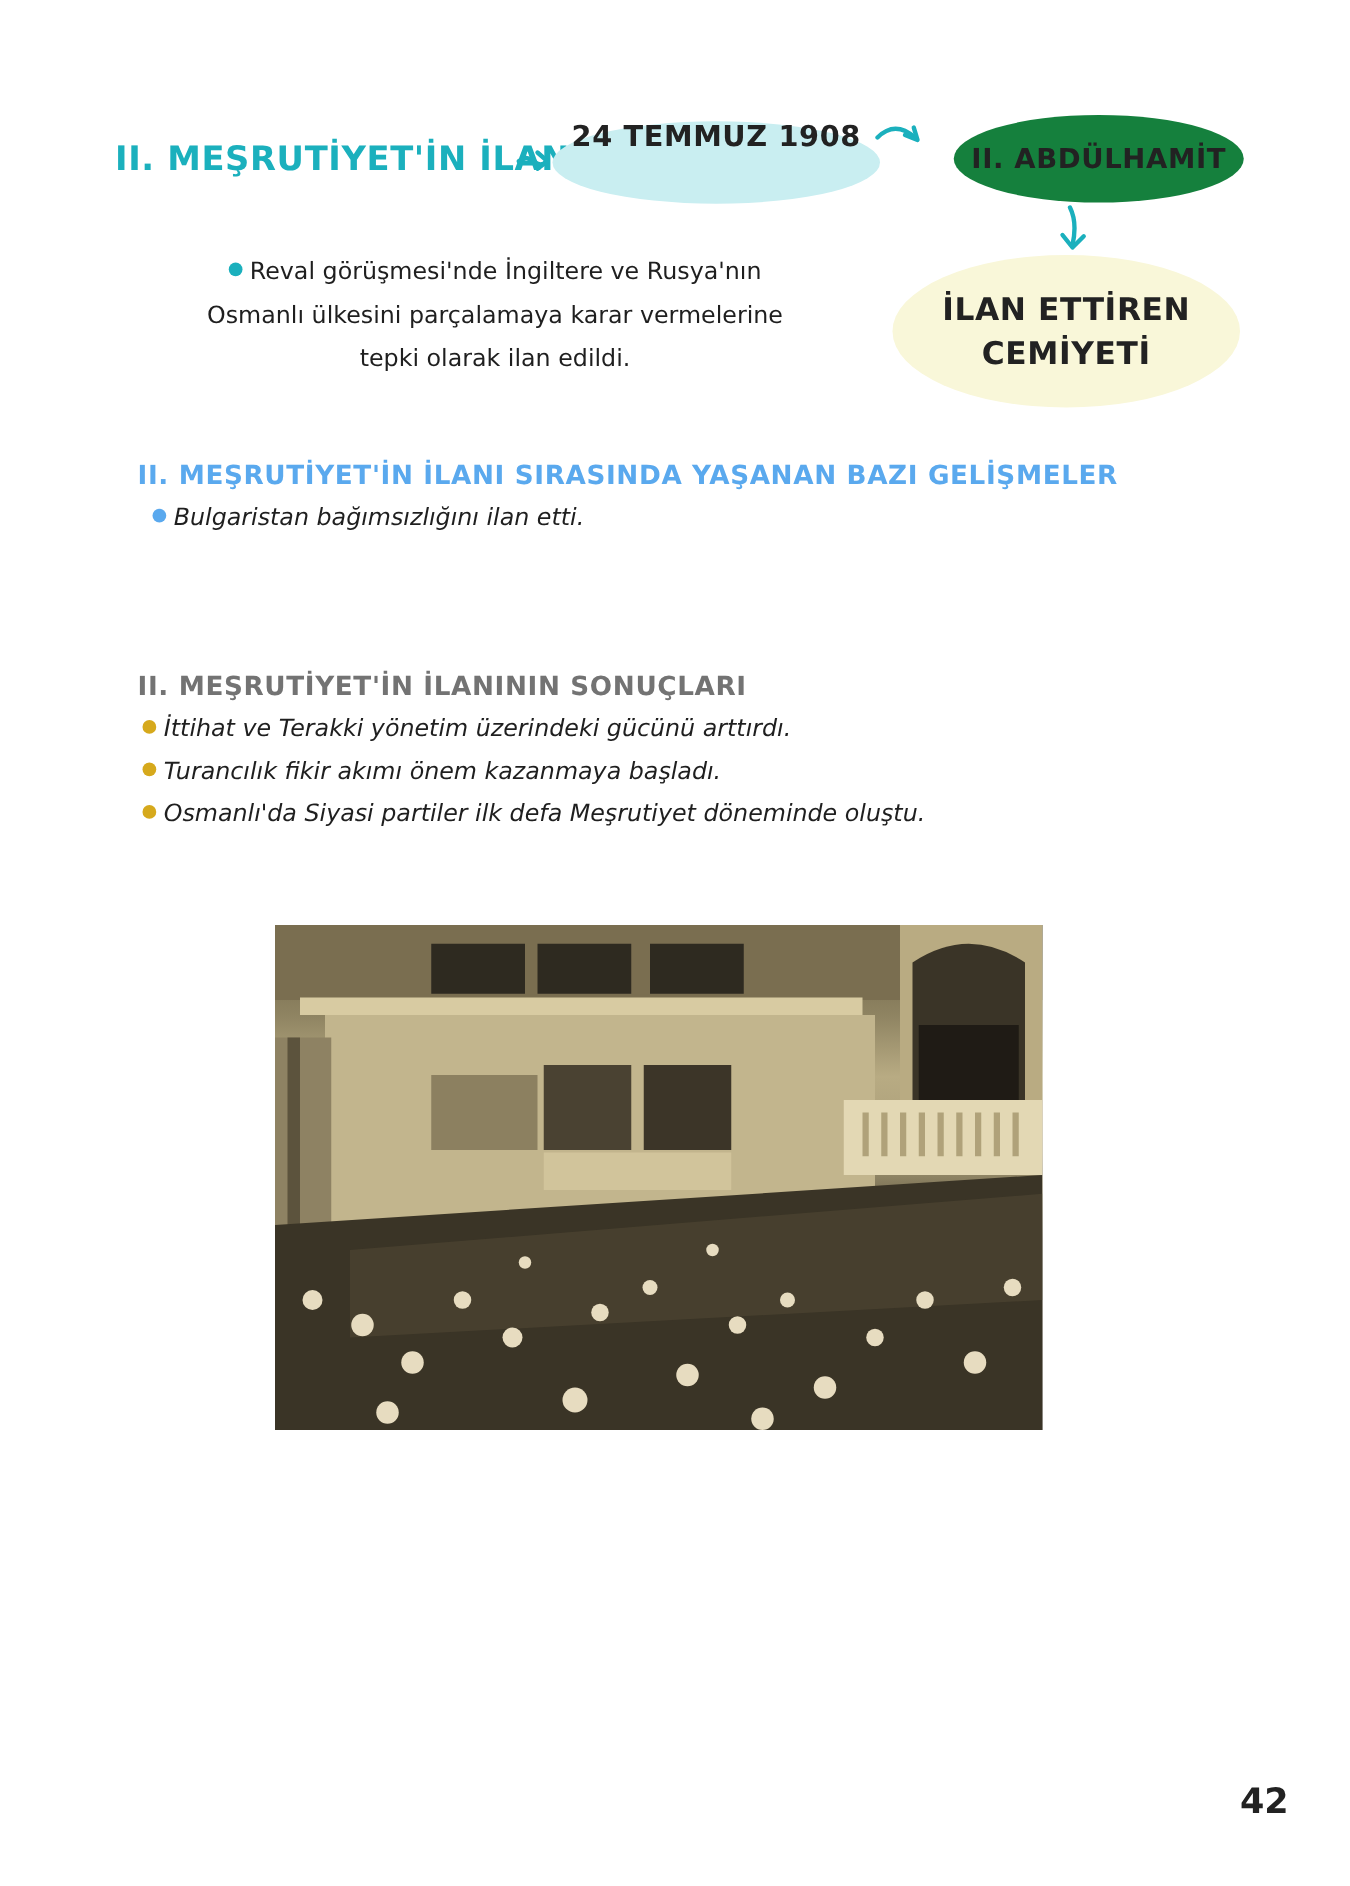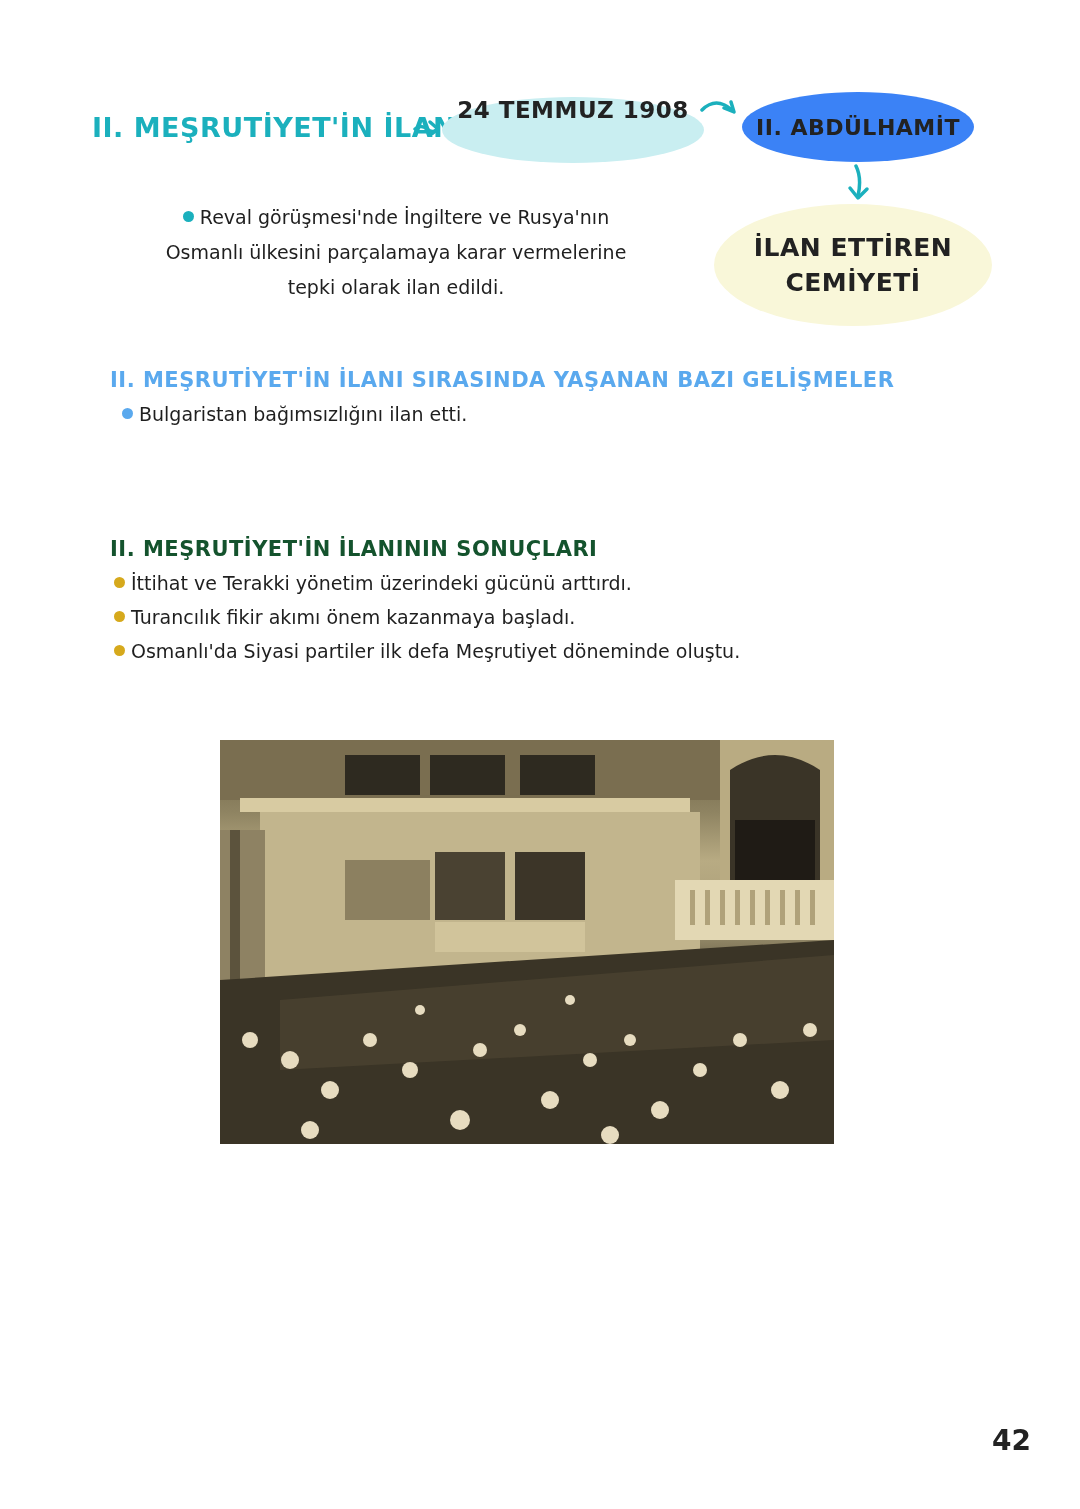--- a/index.html
+++ b/index.html
@@ -14,21 +14,21 @@
     letter-spacing: 0.5px; white-space: nowrap;
   }
   .arrow-right { left: 413px; top: 118px; }
   .date-bubble {
     left: 442px; top: 97px; width: 262px; height: 66px; background: #c9eef1;
     border-radius: 50%; display: flex; align-items: flex-start; justify-content: center;
     font-size: 23px; font-weight: bold; color: #222; letter-spacing: 0.5px;
   }
   .curved-arrow { left: 698px; top: 96px; }
   .sultan-bubble {
-    left: 742px; top: 92px; width: 232px; height: 70px; background: #3b82f6;
+    left: 763px; top: 92px; width: 232px; height: 70px; background: #15803d;
     border-radius: 50%; display: flex; align-items: center; justify-content: center;
     font-size: 22px; font-weight: bold; color: #222; letter-spacing: 0.5px;
   }
   .down-arrow { left: 846px; top: 164px; }
   .org-bubble {
     left: 714px; top: 204px; width: 278px; height: 122px; background: #f9f7d9;
     border-radius: 50%; display: flex; align-items: center; justify-content: center;
     text-align: center; font-size: 25px; font-weight: bold; color: #222; line-height: 1.4;
     letter-spacing: 0.5px;
   }
@@ -37,22 +37,22 @@
     color: #1f1f1f;
   }
   .bullet {
     display: inline-block; width: 11px; height: 11px; border-radius: 50%; margin-right: 6px;
     vertical-align: middle; position: relative; top: -2px;
   }
   .section-title {
     font-size: 21px; font-weight: bold; letter-spacing: 0.5px; white-space: nowrap;
   }
   .sec1-title { left: 110px; top: 368px; color: #5aa9ee; }
-  .sec2-title { left: 110px; top: 537px; color: #14532d; }
-  .list { list-style: none; margin: 0; padding: 0; font-size: 19px; color: #1f1f1f; }
+  .sec2-title { left: 110px; top: 537px; color: #737373; }
+  .list { list-style: none; margin: 0; padding: 0; font-size: 19px; color: #1f1f1f; font-style: italic; }
   .list li { height: 34px; line-height: 34px; white-space: nowrap; }
   .sec1-list { left: 122px; top: 397px; }
   .sec2-list { left: 114px; top: 566px; }
 
   .photo {
     left: 220px; top: 740px; width: 614px; height: 404px; overflow: hidden;
     background: linear-gradient(180deg, #6a5f43 0%, #8f8462 18%, #b8ab83 30%, #a89c77 45%, #4b4432 62%, #2e291e 100%);
   }
   .page-num { left: 992px; top: 1424px; font-size: 28px; font-weight: bold; color: #222; }
 </style>

